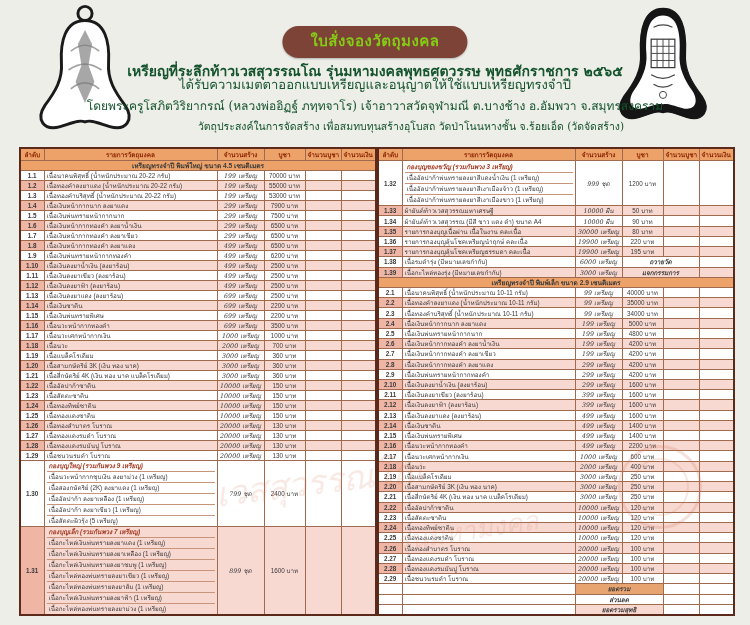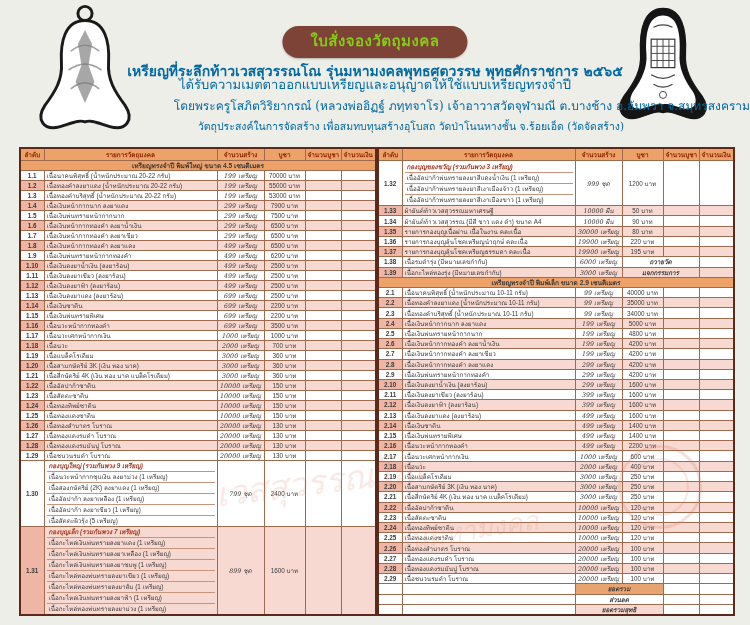--- a/index.html
+++ b/index.html
@@ -8,24 +8,24 @@
     background:#edeee8;
     font-family:"Liberation Sans","DejaVu Sans",sans-serif;
   }
   
   .banner{
     position:absolute;top:26px;left:50%;transform:translateX(-50%);
     background:#7d4336;color:#84cc16;font-weight:bold;font-size:15px;
     padding:3px 28px 5px 28px;border-radius:16px;letter-spacing:.5px;
     box-shadow:0 1px 2px rgba(0,0,0,.25);white-space:nowrap;
   }
-  .hline{position:absolute;left:0;width:100%;text-align:center;color:#0369a1;white-space:nowrap;}
+  .hline{position:absolute;left:0;width:100%;text-align:center;color:#14532d;white-space:nowrap;}
   .hl1{top:60px;font-size:14px;font-weight:bold;font-family:"DejaVu Serif",serif;}
   .hl2{top:74px;font-size:13px;font-family:"DejaVu Serif",serif;}
-  .hl3{top:96px;font-size:12px;font-family:"DejaVu Serif",serif;text-align:right;}
+  .hl3{top:96px;font-size:12px;font-family:"DejaVu Serif",serif;}
   .hl4{top:118px;font-size:10.5px;font-family:"DejaVu Serif",serif;padding-left:36px;}
   .amulet{position:absolute;}
   .amu-l{top:4px;left:26px;}
   .amu-r{top:6px;left:602px;}
   
   .tables{position:absolute;top:147px;left:19px;width:712px;display:flex;}
   table.order{border-collapse:collapse;width:356px;table-layout:fixed;font-size:6.3px;
     border:2px solid #5c2a1a;background:#fff;}
   table.order td,table.order th{border:1px solid #a06a4f;padding:0 2px;overflow:hidden;
     white-space:nowrap;height:9px;line-height:9px;color:#3a3a3a;}

